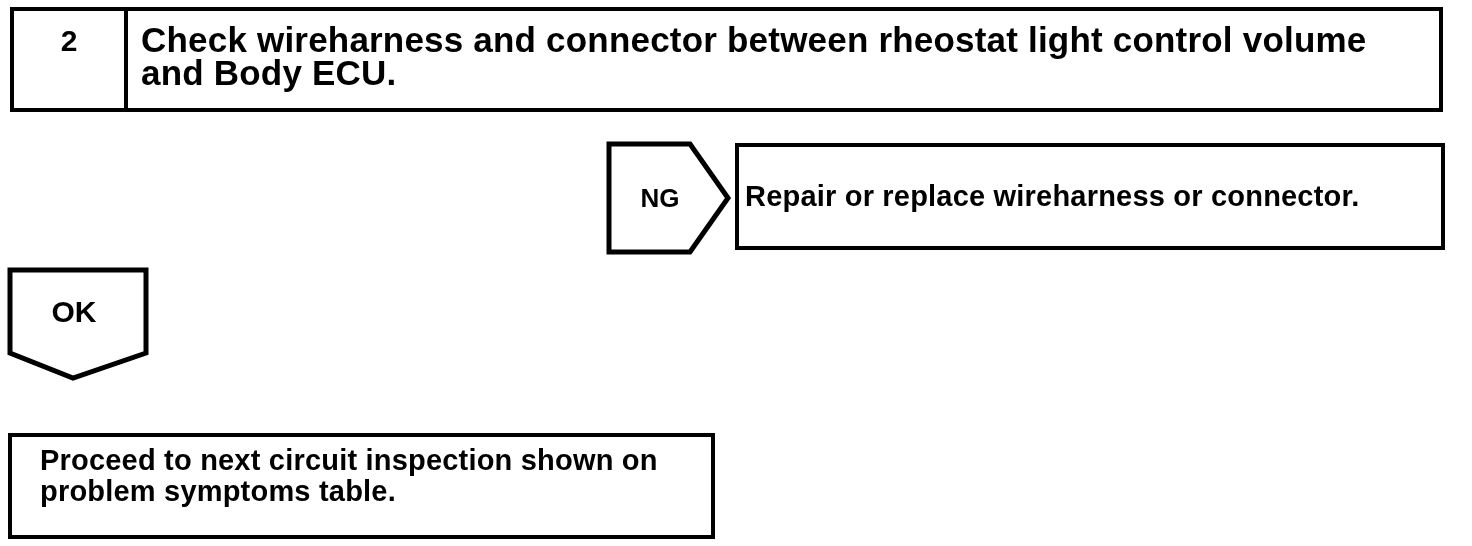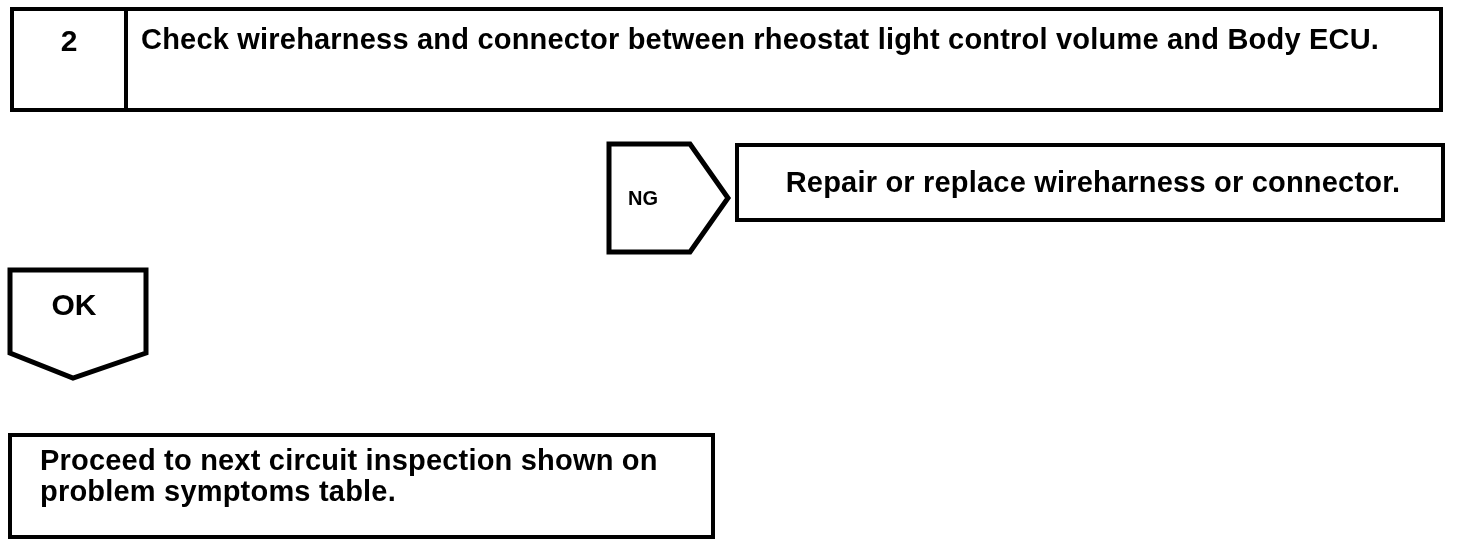--- a/index.html
+++ b/index.html
@@ -37,68 +37,67 @@
     border-right: 4px solid #000000;
     box-sizing: border-box;
     text-align: center;
     padding-top: 13px;
     font-size: 30px;
     line-height: 33px;
   }
   .step-text {
     flex: 1 1 auto;
     padding: 12px 20px 17px 13px;
-    font-size: 29px;
+    font-size: 35px;
     line-height: 33px;
     letter-spacing: 0.2px;
   }
   
   .ng-shape {
     position: absolute;
     left: 606px;
     top: 141px;
     width: 126px;
     height: 114px;
   }
   .ng-label {
     position: absolute;
     left: 628px;
     top: 182px;
     width: 64px;
-    text-align: left;
-    font-size: 20px;
+    text-align: center;
+    font-size: 26px;
     line-height: 33px;
   }
   
   .ng-action-box {
     left: 735px;
     top: 143px;
     width: 710px;
-    height: 79px;
+    height: 107px;
     display: flex;
     align-items: center;
-    padding-left: 14px;
+    padding-left: 6px;
     padding-right: 8px;
     font-size: 29px;
     line-height: 33px;
     letter-spacing: 0.2px;
-    justify-content: center;
   }
   
   .ok-shape {
     position: absolute;
     left: 6px;
     top: 266px;
     width: 146px;
     height: 116px;
   }
   .ok-label {
     position: absolute;
     left: 34px;
-    top: 288px;
+    top: 295px;
     width: 80px;
     text-align: center;
     font-size: 30px;
     line-height: 33px;
   }
   
   .result-box {
     left: 8px;
     top: 433px;
     width: 707px;

